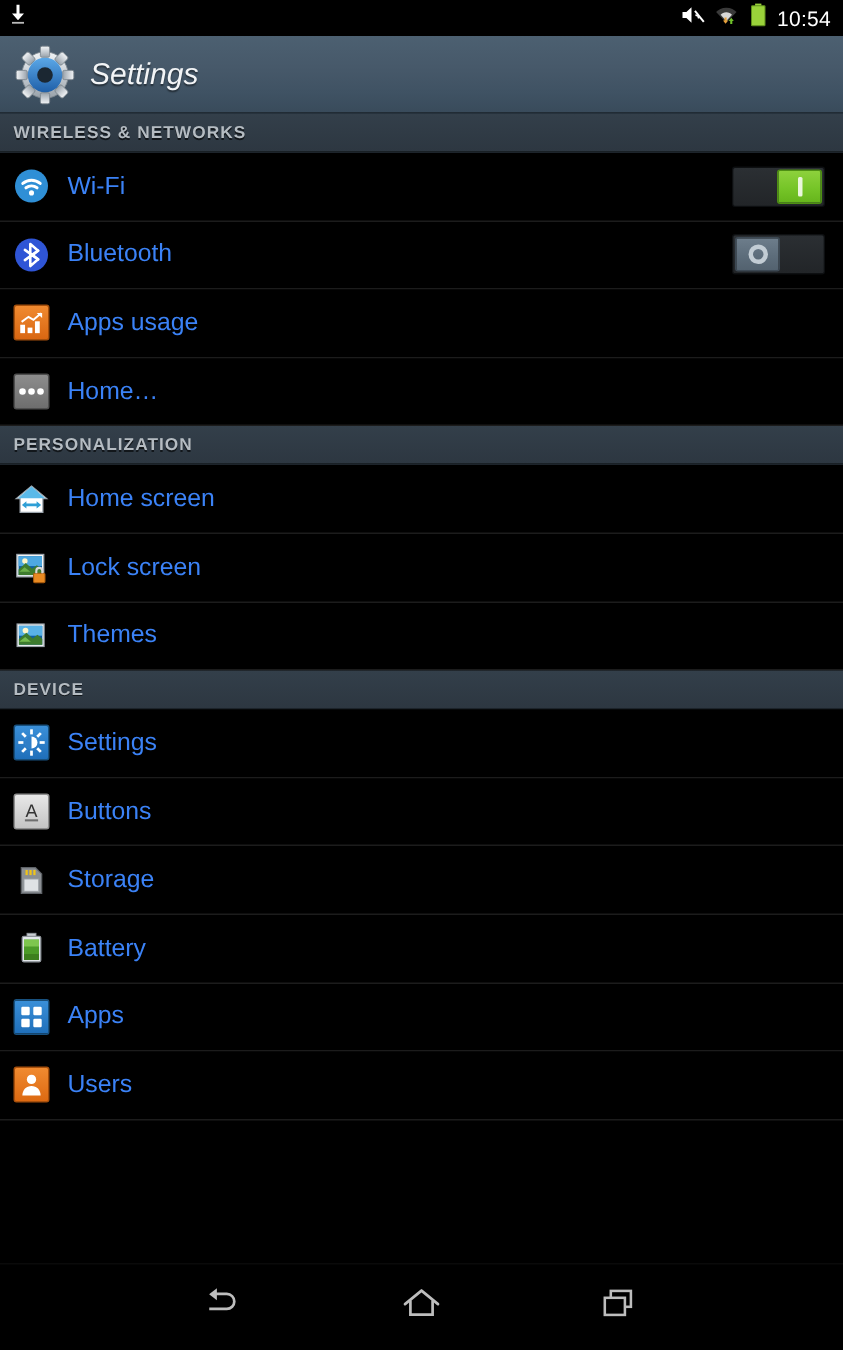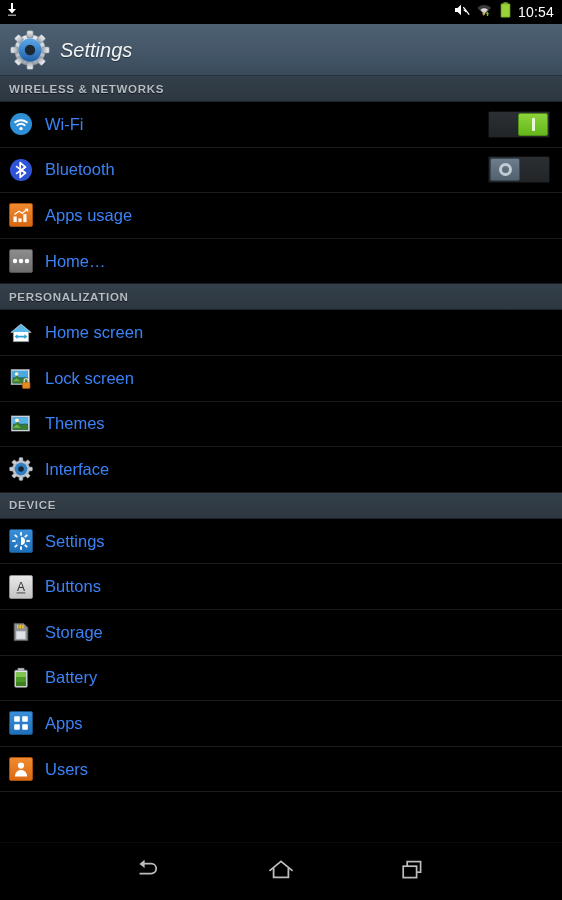--- a/index.html
+++ b/index.html
@@ -391,42 +391,20 @@
           <rect x="3.6" y="5.2" width="15.6" height="12.6" fill="#0f5fa0"></rect>
           <rect x="3.6" y="5.2" width="15.6" height="6.6" fill="#59b2e6"></rect>
           <circle cx="8.0" cy="8.4" r="1.9" fill="#fff6c8"></circle>
           <path d="M3.6 14.0 L8.6 9.8 L12.8 13.6 L16 11.2 L19.2 14.0 v3.8 H3.6 z" fill="#3d7b2e"></path>
           <path d="M3.6 16.0 L7.8 12.6 L11.6 15.8 H3.6 z" fill="#74bb4e"></path>
         </svg>
       </span>
       <span class="row-label">Themes</span>
     </div>
 
-    <div class="row">
-      <span class="icon-wrap">
-        <svg width="24" height="24" viewBox="0 0 24 24">
-          <g transform="translate(12,12)" fill="#c8ced4" stroke="#8e979f" stroke-width="0.5">
-            <circle r="8.6"></circle>
-            <g>
-              <rect x="-1.9" y="-11.4" width="3.8" height="4.6" rx="0.8"></rect>
-              <rect x="-1.9" y="-11.4" width="3.8" height="4.6" rx="0.8" transform="rotate(45)"></rect>
-              <rect x="-1.9" y="-11.4" width="3.8" height="4.6" rx="0.8" transform="rotate(90)"></rect>
-              <rect x="-1.9" y="-11.4" width="3.8" height="4.6" rx="0.8" transform="rotate(135)"></rect>
-              <rect x="-1.9" y="-11.4" width="3.8" height="4.6" rx="0.8" transform="rotate(180)"></rect>
-              <rect x="-1.9" y="-11.4" width="3.8" height="4.6" rx="0.8" transform="rotate(225)"></rect>
-              <rect x="-1.9" y="-11.4" width="3.8" height="4.6" rx="0.8" transform="rotate(270)"></rect>
-              <rect x="-1.9" y="-11.4" width="3.8" height="4.6" rx="0.8" transform="rotate(315)"></rect>
-            </g>
-          </g>
-          <circle cx="12" cy="12" r="6.3" fill="#2f7fc4"></circle>
-          <circle cx="12" cy="12" r="2.8" fill="#16222d"></circle>
-        </svg>
-      </span>
-      <span class="row-label">Interface</span>
-    </div>
 
     <div class="section-header">
       <span class="label">DEVICE</span>
     </div>
 
 
     <div class="row">
       <span class="icon-wrap">
         <span class="sq" style="background:linear-gradient(to bottom,#3a8fd8,#1f6fba);border:1px solid #18517f;">
           <svg width="18" height="18" viewBox="0 0 18 18">

